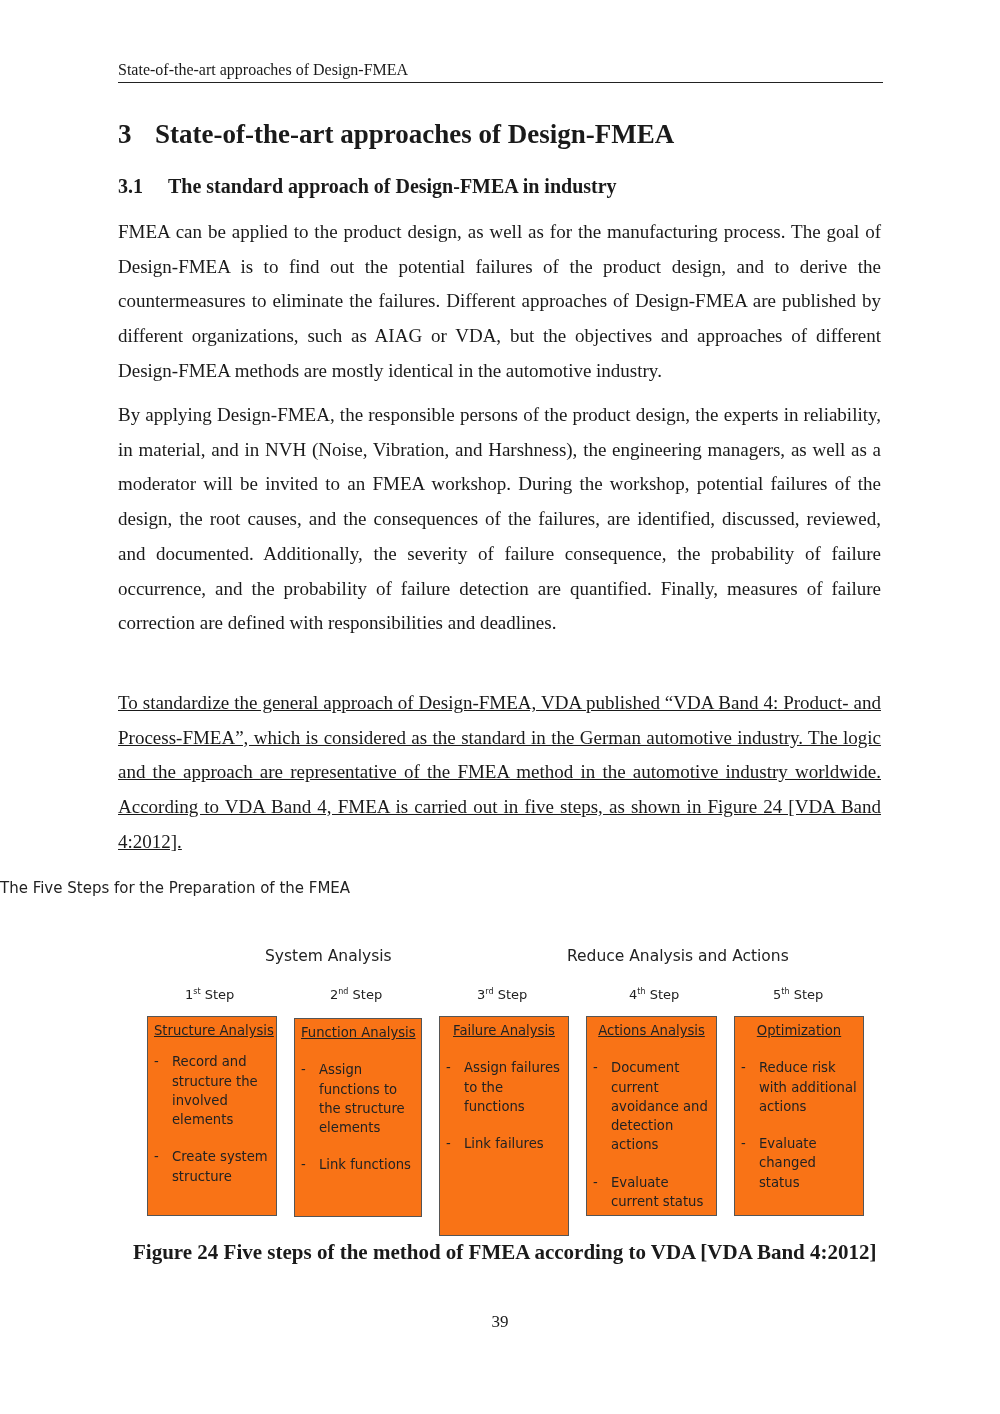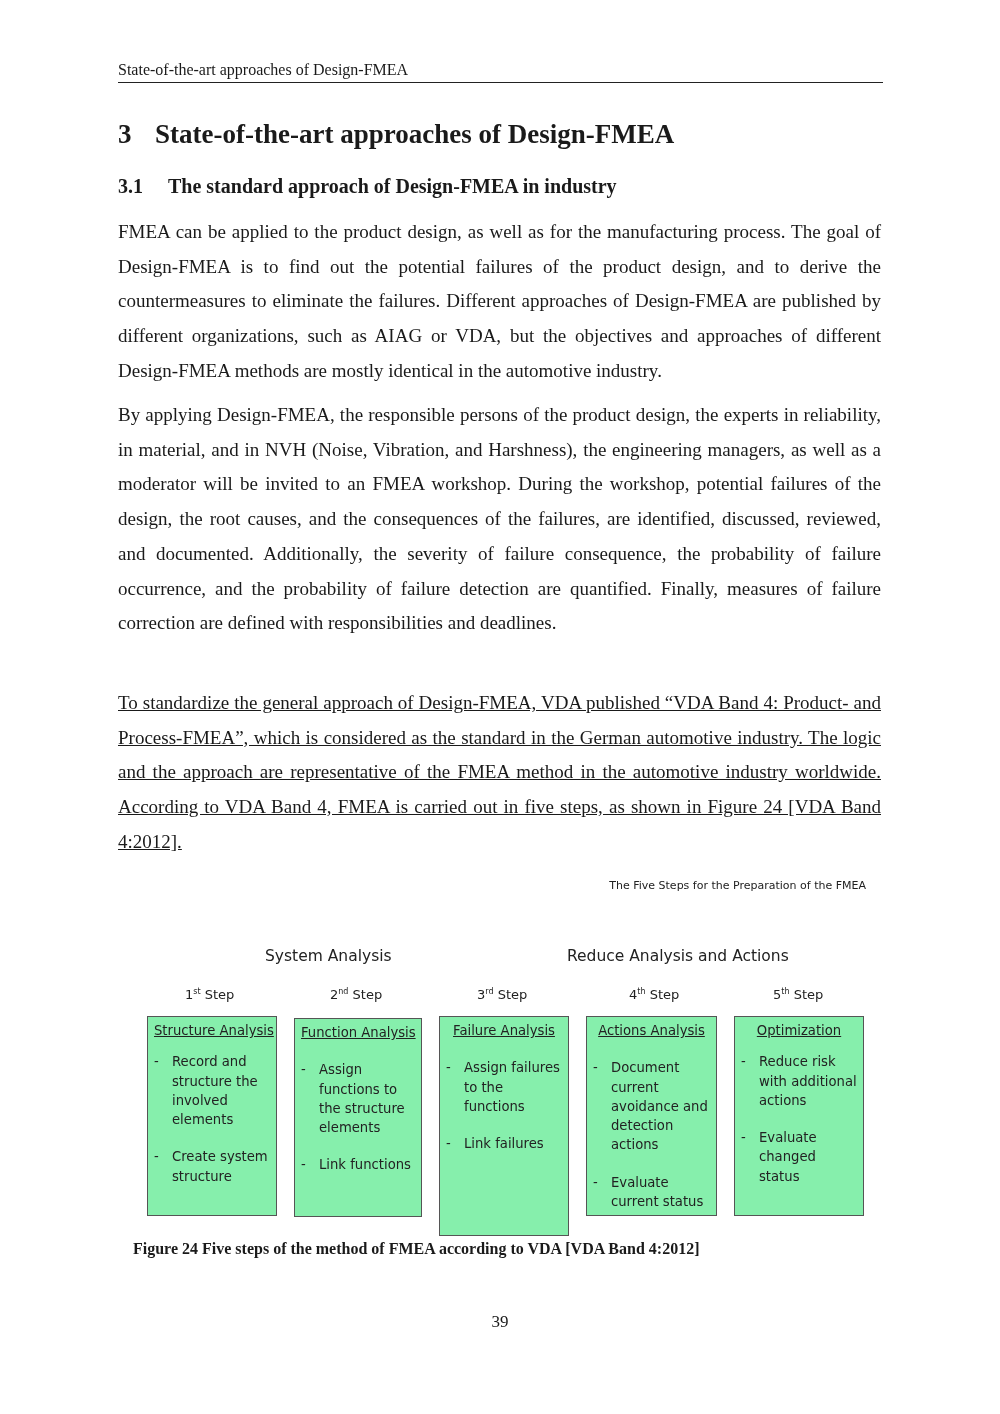--- a/index.html
+++ b/index.html
@@ -26,40 +26,40 @@
     position: absolute; left: 118px; width: 763px;
     font-size: 19px; line-height: 34.7px; text-align: justify; margin: 0;
   }
   #p1 { top: 215px; }
   #p2 { top: 398px; }
   #p3 { top: 686px; text-decoration: underline; }
 
   .figure { position: absolute; left: 0; top: 0; width: 1000px; height: 1414px; pointer-events: none; }
   .fig-sans { font-family: "DejaVu Sans", sans-serif; color: #222; }
   .fig-title {
-    position: absolute; left: 0; width: 866px; top: 879px; text-align: right;
-    font-size: 11px; pointer-events: auto;
+    position: absolute; left: 0; width: 866px; top: 879px; text-align: left;
+    font-size: 15px; pointer-events: auto;
   }
   .group-label { position: absolute; top: 947px; font-size: 15.5px; pointer-events: auto; }
   #grp1 { left: 265px; }
   #grp2 { left: 567px; }
   .step-label { position: absolute; top: 987px; font-size: 13px; pointer-events: auto; white-space: nowrap; }
   .step-label sup { font-size: 8px; vertical-align: 5px; }
   .step-box {
     position: absolute; border: 1.4px solid #555; box-sizing: border-box;
-    background: #86efac; padding: 4px 6px 0 6px; font-size: 13.2px; line-height: 19.3px;
+    background: #f97316; padding: 4px 6px 0 6px; font-size: 13.2px; line-height: 19.3px;
     pointer-events: auto;
   }
   .box-title { text-align: center; text-decoration: underline; margin-bottom: 12px; white-space: nowrap; }
   .bullet { display: flex; margin-bottom: 18px; }
   .bullet .dash { width: 18px; flex: none; padding-left: 0px; }
   .bullet .txt { flex: 1; }
   .caption {
     position: absolute; left: 133px; top: 1240px;
-    font-size: 16px; font-weight: bold;
+    font-size: 21px; font-weight: bold;
   }
   .page-number {
     position: absolute; left: 0; width: 1000px; top: 1312px; text-align: center;
     font-size: 17px;
   }
 </style>
 </head>
 <body>
 
 <div class="running-header">State-of-the-art approaches of Design-FMEA</div>
@@ -125,21 +125,21 @@
         <span class="dash">-</span>
         <span class="txt">Document current avoidance and detection actions</span>
       </div>
     <div class="bullet">
         <span class="dash">-</span>
         <span class="txt">Evaluate current status</span>
       </div>
   </div>
 
   <div class="step-box" style="left:734px; top:1016px; width:130px; height:200px;">
-    <div class="box-title" style="margin-bottom:12px;">Optimization</div>
+    <div class="box-title" style="margin-bottom:18px;">Optimization</div>
     <div class="bullet">
         <span class="dash">-</span>
         <span class="txt">Reduce risk with additional actions</span>
       </div>
     <div class="bullet">
         <span class="dash">-</span>
         <span class="txt">Evaluate changed status</span>
       </div>
   </div>
 </div>

